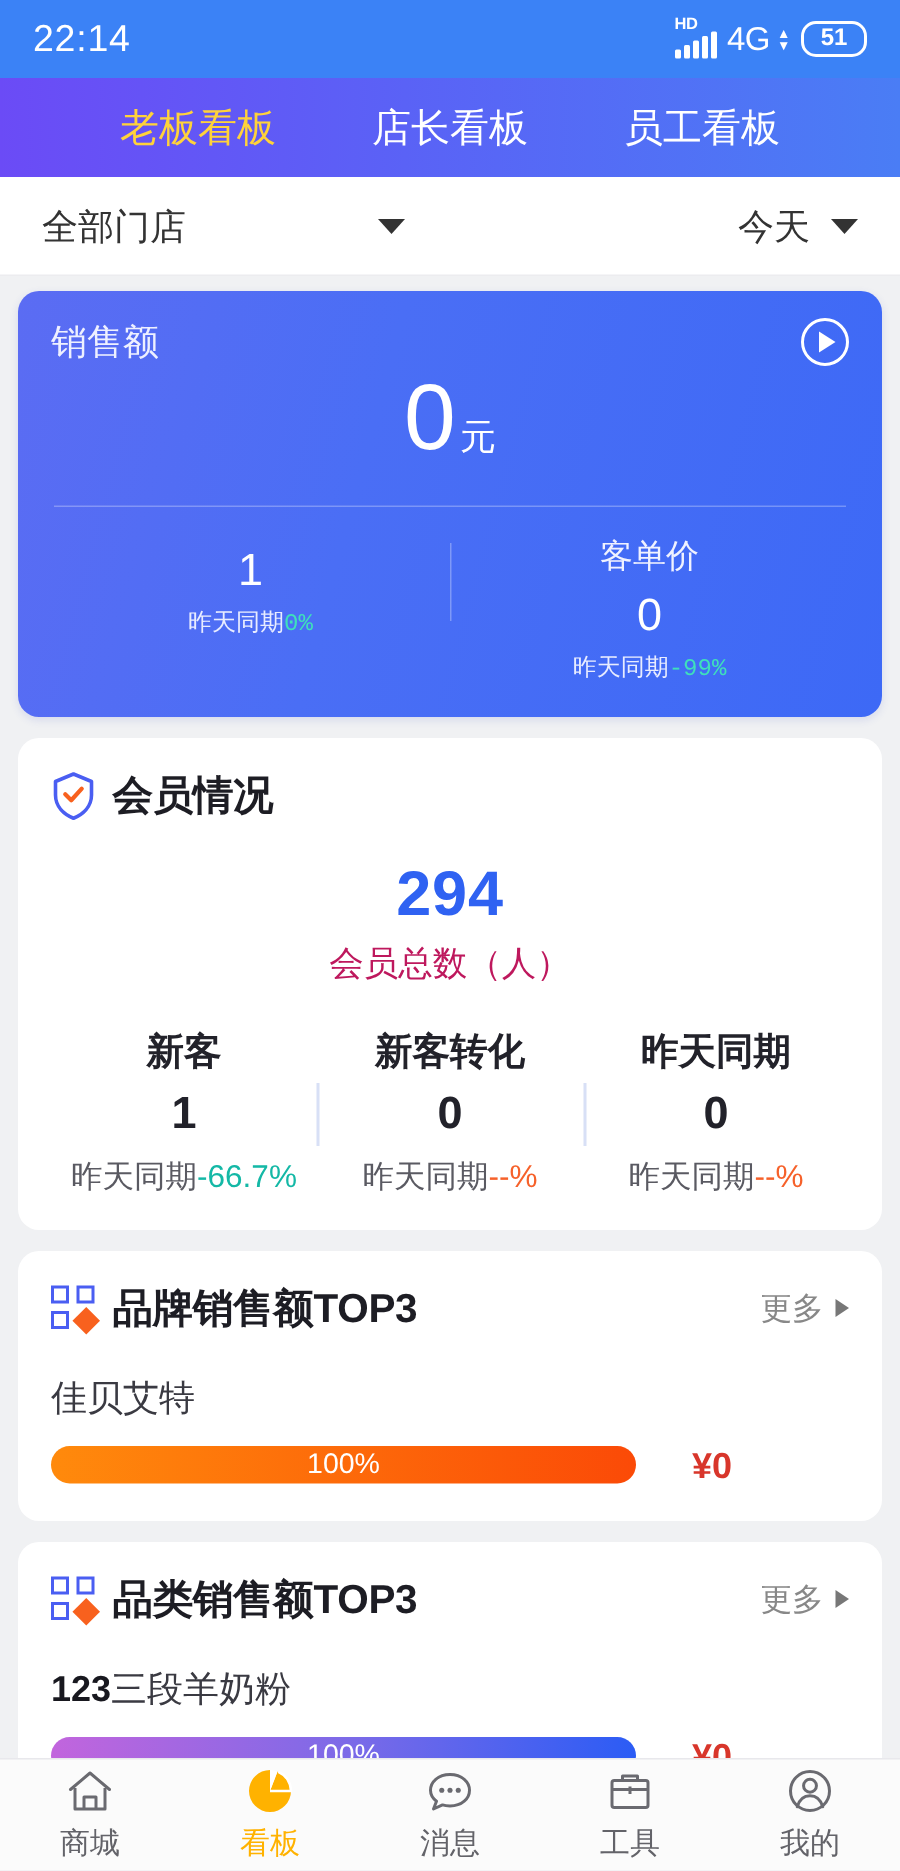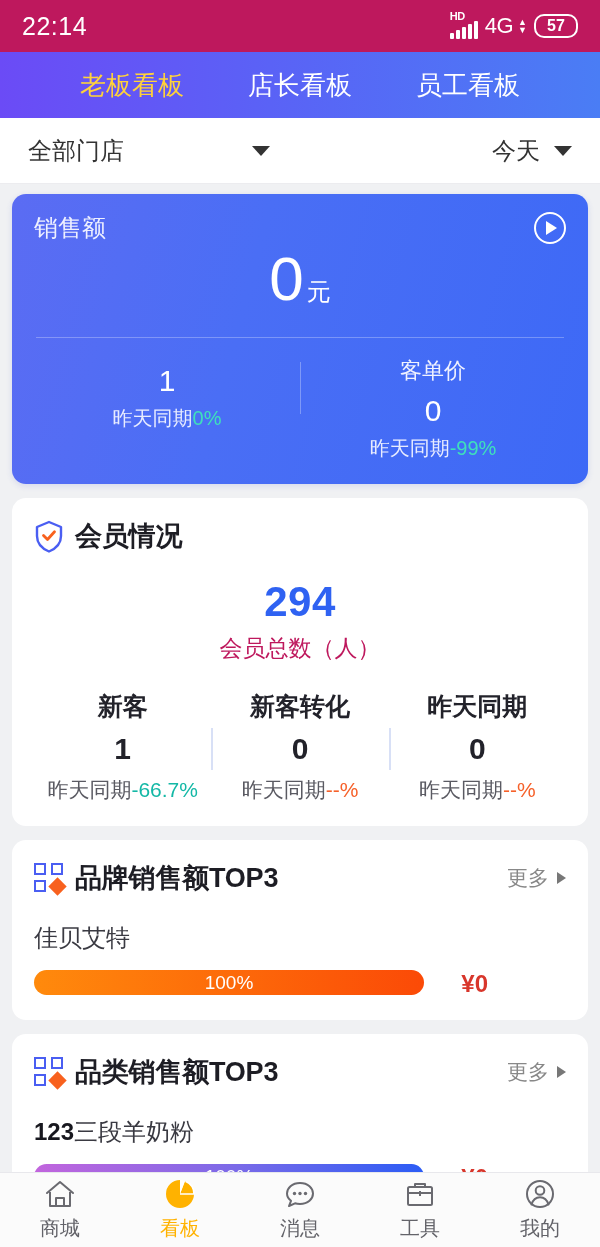--- a/index.html
+++ b/index.html
@@ -6,21 +6,21 @@
   html, body {
     width:600px; height:1247px;
     font-family:"Liberation Sans","DejaVu Sans",sans-serif;
     background:#f0f1f3;
     overflow:hidden;
   }
   .phone { position:relative; width:600px; height:1247px; display:flex; flex-direction:column; }
 
   
   .statusbar {
-    height:52px; background:#be185d; color:#fff;
+    height:52px; background:#3b82f6; color:#fff;
     display:flex; align-items:center; justify-content:space-between;
     padding:0 22px; flex:none;
   }
   .status-time { font-size:25px; letter-spacing:.5px; }
   .status-right { display:flex; align-items:center; gap:7px; }
   .hd-wrap { position:relative; display:flex; align-items:flex-end; height:26px; }
   .hd-label { position:absolute; top:-3px; left:0; font-size:11px; font-weight:bold; letter-spacing:-.3px; }
   .signal { display:flex; align-items:flex-end; gap:2px; height:19px; margin-top:6px; }
   .signal i { width:4px; background:#fff; display:block; border-radius:1px; }
   .signal i:nth-child(1){height:6px;} .signal i:nth-child(2){height:9px;}
@@ -81,21 +81,21 @@
   .sales-amount .unit { font-size:24px; margin-left:2px; }
   .sales-divider { height:1px; background:rgba(255,255,255,.28); margin:0 2px 18px; }
   .sales-stats { display:flex; }
   .stat-col { flex:1; text-align:center; position:relative; }
   .stat-col + .stat-col::before {
     content:""; position:absolute; left:0; top:6px; width:1px; height:52px;
     background:rgba(255,255,255,.30);
   }
   .stat-label { font-size:22px; color:#f0f2ff; }
   .stat-value { font-size:30px; margin:8px 0 7px; font-weight:400; }
-  .stat-compare { font-size:20px; color:#e8ecff; }
+  .stat-compare { font-size:16px; color:#e8ecff;font-family:Liberation Mono, monospace; }
   .stat-compare .pct { color:#3fe0bb; }
 
   
   .card { background:#fff; border-radius:14px; margin-top:14px; padding:20px 22px 22px; }
   .card-head { display:flex; align-items:center; justify-content:space-between; }
   .card-title { display:flex; align-items:center; gap:11px; }
   .card-title .txt { font-size:27px; font-weight:bold; color:#1d1d24; letter-spacing:-.2px; }
 
   
   .shield-ico { width:30px; height:33px; position:relative; flex:none; }
@@ -179,21 +179,21 @@
             <i></i>
             <i></i>
             <i></i>
         </span>
       </div>
       <div class="net-label">4G</div>
       <div class="net-arrows">
           <span>▲</span>
           <span>▼</span>
         </div>
-      <div class="battery">57</div>
+      <div class="battery">51</div>
     </div>
   </div>
 
   <div class="tabbar">
     <div class="tab active">老板看板</div>
     <div class="tab">店长看板</div>
     <div class="tab">员工看板</div>
   </div>
 
   <div class="filterbar">

